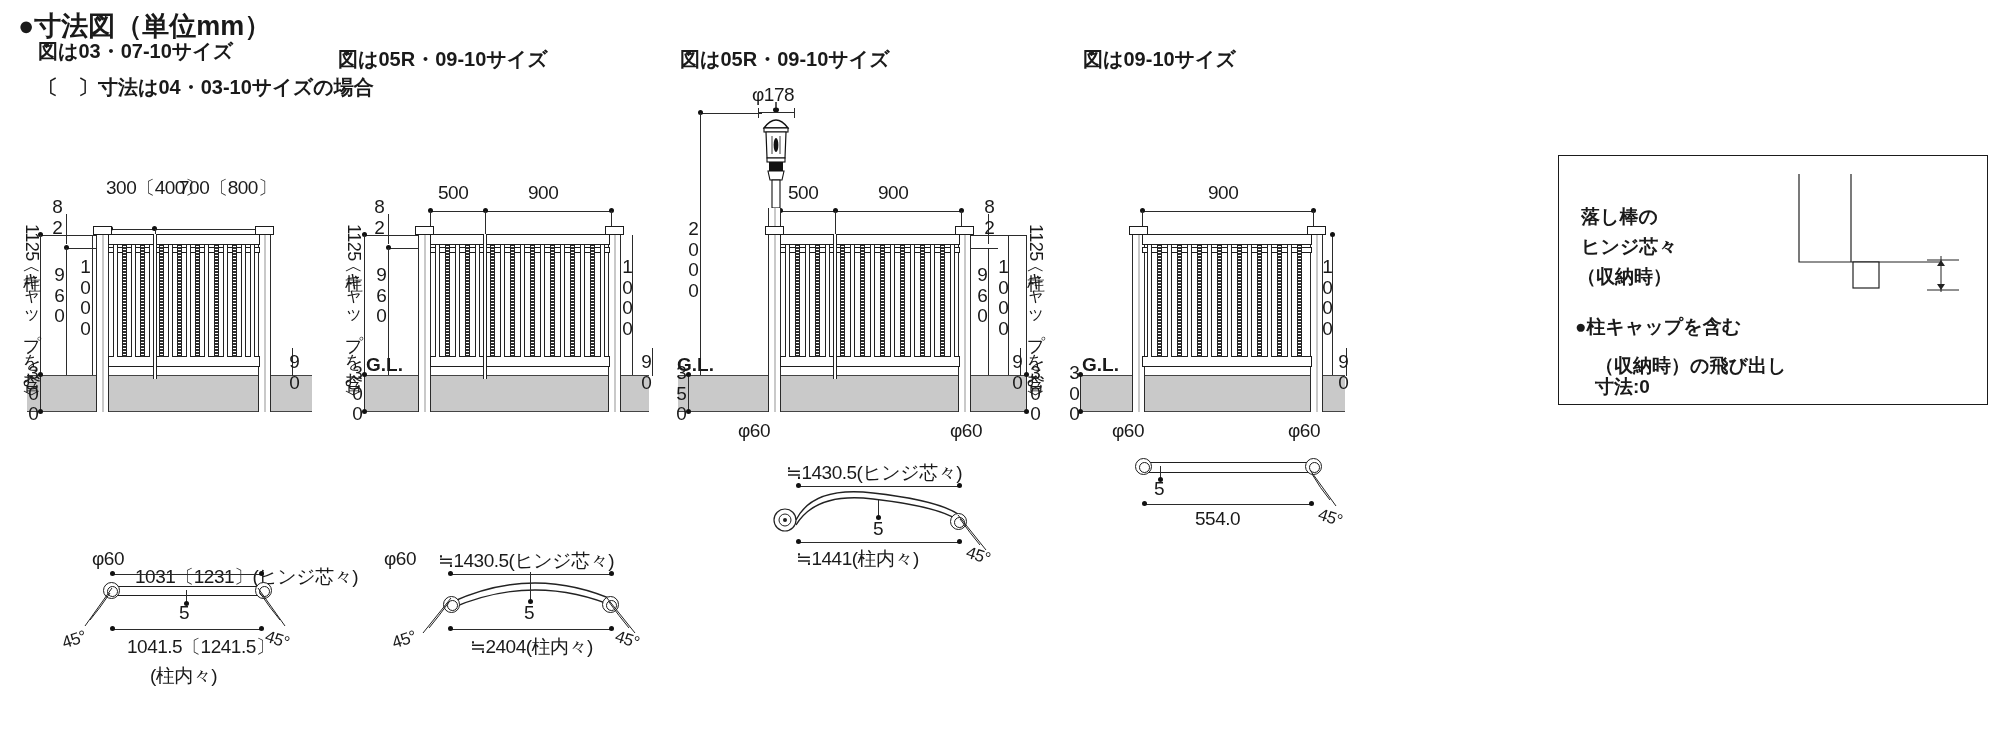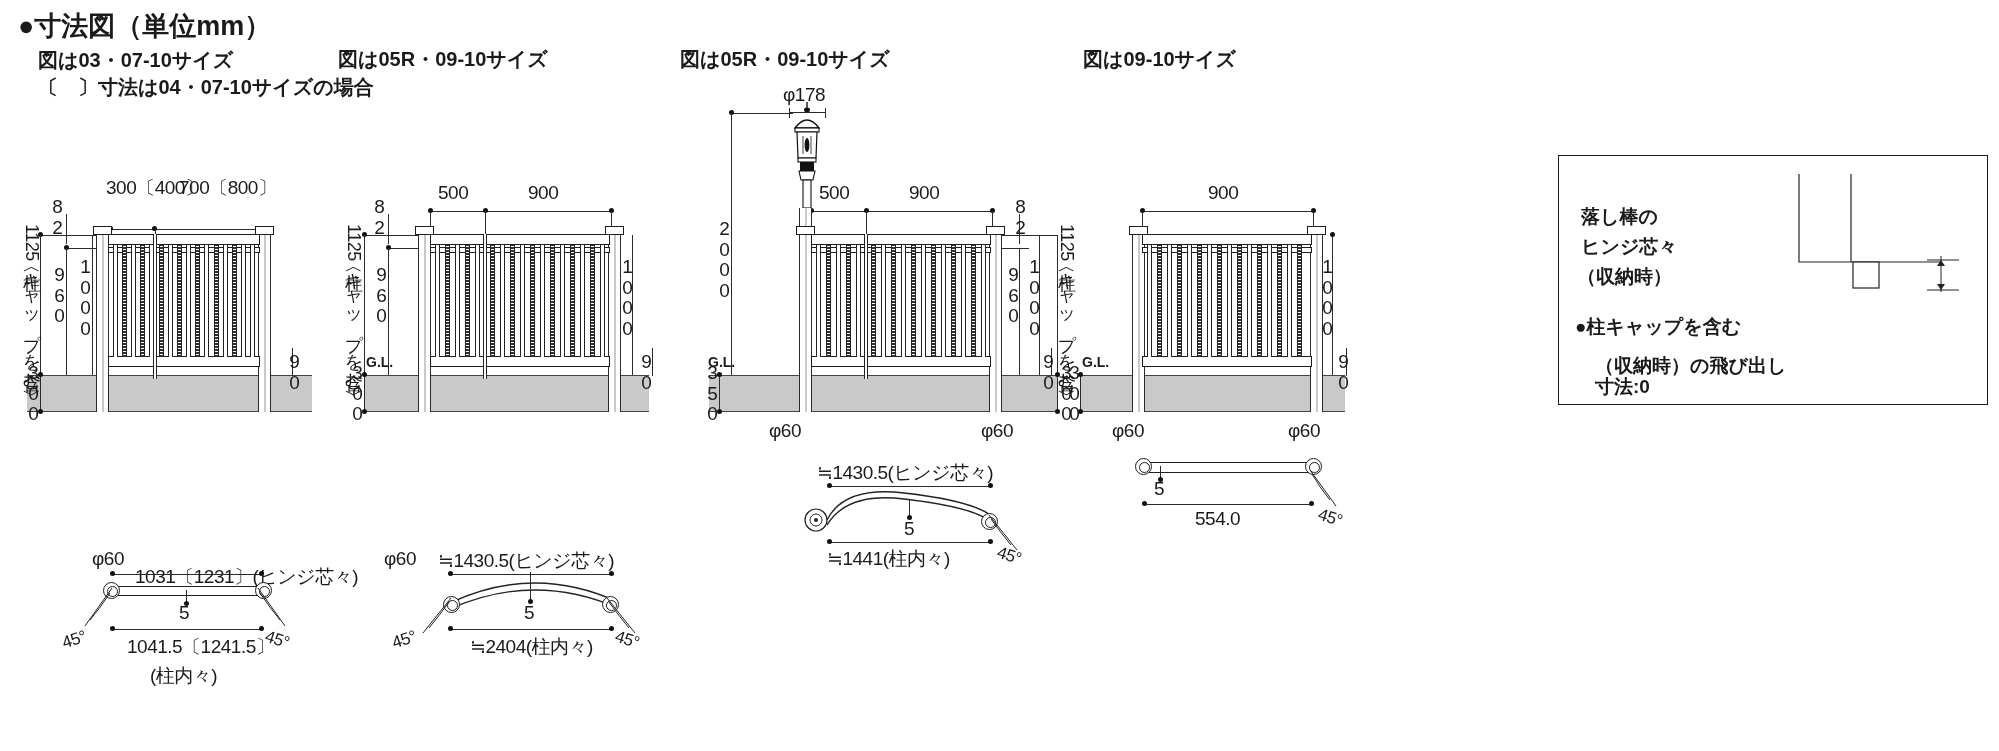--- a/index.html
+++ b/index.html
@@ -29,21 +29,21 @@
   
   .dimline { background:#2b2b2b; }
   .hline { height:1px; }
   .vline { width:1px; }
   .dot {
     width:5px; height:5px; border-radius:50%; background:#111;
   }
   .dimtext {
     font-size:19px; font-weight:500; white-space:nowrap; letter-spacing:-0.5px;
   }
-  .labeltext { font-size:14px; font-weight:600; white-space:nowrap; }
+  .labeltext { font-size:19px; font-weight:600; white-space:nowrap; }
 
   
   .ground {
     background:#c9c9c9; border-top:1px solid #444; border-bottom:1px solid #444;
   }
   .rail {
     background:#fefefe; border:1px solid #1d1d1d;
   }
   .picket-dark {
     background:#ffffff;
@@ -77,22 +77,22 @@
   }
   .note-line { font-size:19px; font-weight:600; white-space:nowrap; }
 </style>
 </head>
 <body>
 
 <div class="abs" id="header-title">
   <span>●</span><span>寸法図（単位mm）</span>
 </div>
 
-<div class="abs section-sub" style="left:38px; top:47px;text-align:right;">図は03・07-10サイズ</div>
-<div class="abs section-sub" style="left:38px; top:74px;">〔　〕寸法は04・07-10サイズの場合</div>
+<div class="abs section-sub" style="left:38px; top:38px;text-align:right;">図は03・07-10サイズ</div>
+<div class="abs section-sub" style="left:38px; top:74px;">〔　〕寸法は04・03-10サイズの場合</div>
 <div class="abs section-sub" style="left:338px; top:46px;">図は05R・09-10サイズ</div>
 <div class="abs section-sub" style="left:680px; top:46px;">図は05R・09-10サイズ</div>
 <div class="abs section-sub" style="left:1083px; top:46px;">図は09-10サイズ</div>
 
 <div class="abs" style="left:0; top:0; width:340px; height:700px;">
 
   <div class="abs ground" style="left:27px; top:375px; width:285px; height:37px;"></div>
 
   <div class="abs dimline hline" style="left:110px; top:229px; width:152px;"></div>
   <div class="abs dot" style="left:108px; top:226px;"></div>
@@ -270,21 +270,21 @@
   </div>
   <div class="abs dimtext" style="left:62px; top:630px; font-size:17px; transform:rotate(-18deg);">45°</div>
   <div class="abs dimtext" style="left:285px; top:630px; font-size:17px; transform:rotate(18deg);">45°</div>
   <svg class="abs" style="left:85px; top:588px;" width="230" height="55" viewBox="0 0 230 55">
     <path d="M36,10 L8,45 M192,10 L220,45" stroke="#222" stroke-width="1" fill="none"></path>
     <path d="M14,40 Q24,28 34,14" stroke="#222" stroke-width="1" fill="none"></path>
     <path d="M214,40 Q204,28 194,14" stroke="#222" stroke-width="1" fill="none"></path>
   </svg>
 </div>
 
-<div class="abs" style="left:699px; top:0; width:400px; height:700px;text-decoration:underline;">
+<div class="abs" style="left:668px; top:0; width:400px; height:700px;text-decoration:underline;">
 
   <div class="abs ground" style="left:10px; top:375px; width:348px; height:37px;"></div>
 
   <svg class="abs" style="left:88px; top:100px;" width="40" height="110" viewBox="0 0 40 110">
     <path d="M20,2 L20,8" stroke="#111" stroke-width="1.4"></path>
     <ellipse cx="20" cy="10" rx="3" ry="2.4" fill="#111"></ellipse>
     <path d="M8,28 Q20,12 32,28 Z" fill="#fff" stroke="#111" stroke-width="1.3"></path>
     <rect x="8" y="28" width="24" height="4" fill="#fff" stroke="#111" stroke-width="1.1"></rect>
     <path d="M10,32 L11,58 L29,58 L30,32 Z" fill="#fff" stroke="#111" stroke-width="1.2"></path>
     <path d="M16,36 L16,54 M24,36 L24,54" stroke="#111" stroke-width="0.8"></path>

